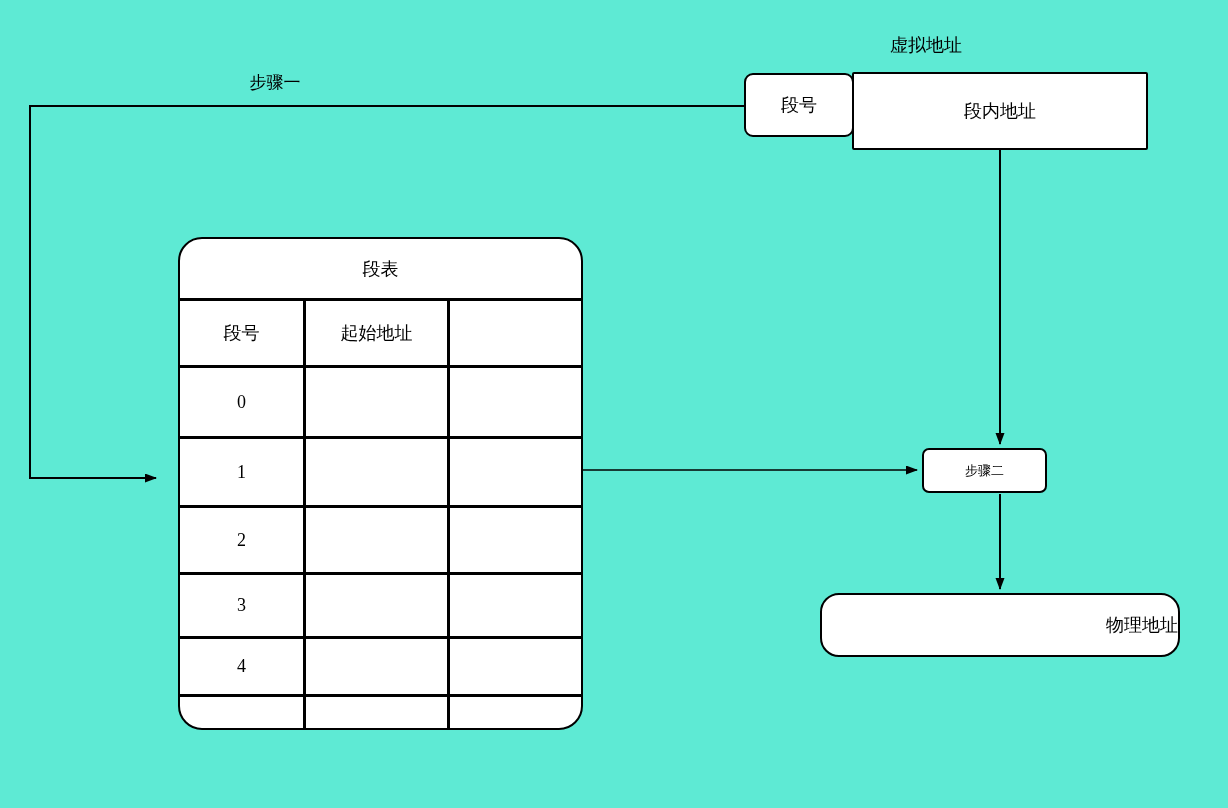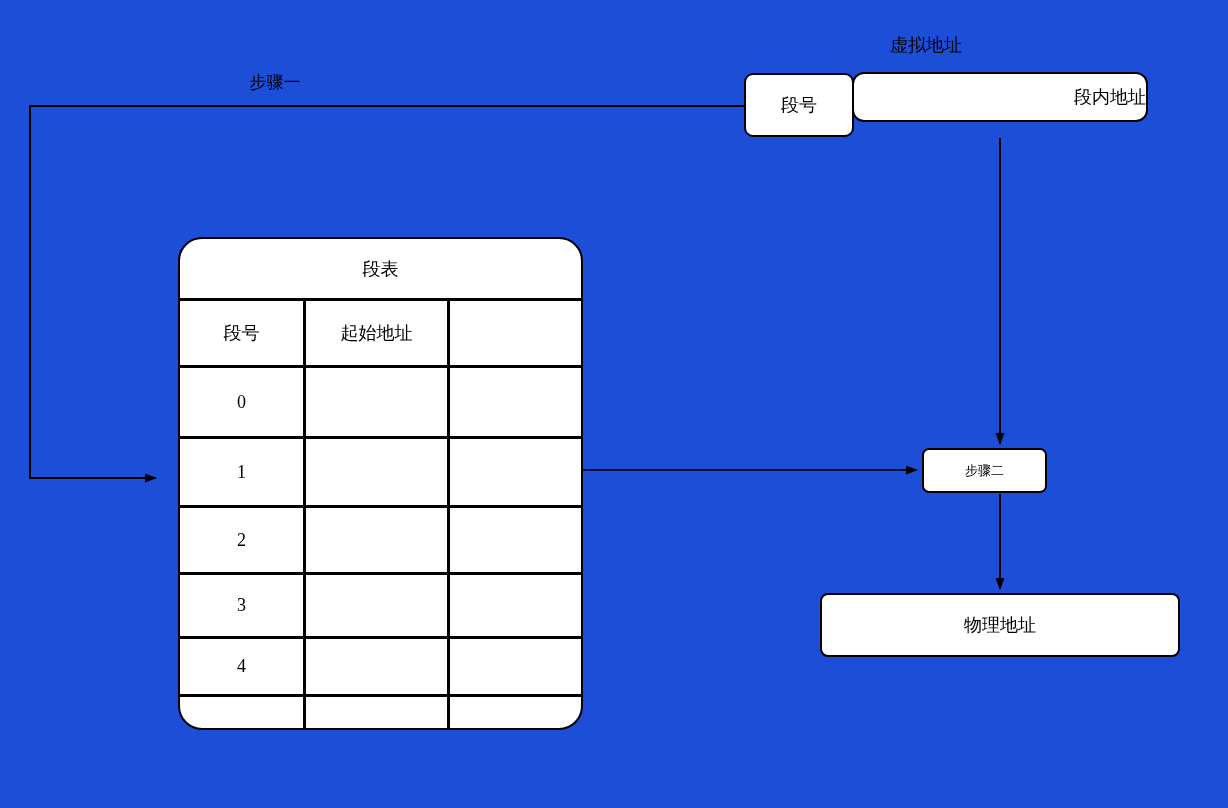--- a/index.html
+++ b/index.html
@@ -6,21 +6,21 @@
     margin: 0;
     padding: 0;
     background: #ffffff;
     font-family: "Liberation Sans", "DejaVu Sans", sans-serif;
     color: #000000;
   }
   #canvas {
     position: relative;
     width: 1228px;
     height: 808px;
-    background: #1d4ed8;
+    background: #5eead4;
     overflow: hidden;
   }
   .label {
     position: absolute;
     text-align: center;
     font-size: 18px;
     line-height: 22px;
     white-space: nowrap;
   }
   .node {
@@ -28,26 +28,26 @@
     box-sizing: border-box;
     background: #ffffff;
     border: 2px solid #000000;
     display: flex;
     align-items: center;
     justify-content: center;
     font-size: 18px;
   }
   
   #seg-num-box   { left: 744px; top: 73px;  width: 110px; height: 64px; border-radius: 9px; }
-  #seg-off-box   { left: 852px; top: 72px;  width: 296px; height: 50px; border-radius: 12px; justify-content: flex-end; }
+  #seg-off-box   { left: 852px; top: 72px;  width: 296px; height: 78px; border-radius: 2px; }
   #virtual-label { left: 856px; top: 34px;  width: 140px; }
   #step1-label   { left: 225px; top: 72px;  width: 100px; font-size: 17px; }
   
   #step2-box     { left: 922px; top: 448px; width: 125px; height: 45px; border-radius: 7px; font-size: 13px; }
-  #physical-box  { left: 820px; top: 593px; width: 360px; height: 64px; border-radius: 8px; }
+  #physical-box  { left: 820px; top: 593px; width: 360px; height: 64px; border-radius: 19px; justify-content: flex-end; }
 
   
   #segment-table {
     position: absolute;
     left: 178px; top: 237px;
     width: 405px; height: 493px;
     box-sizing: border-box;
     border: 2px solid #000000;
     border-radius: 24px;
     background: #ffffff;

